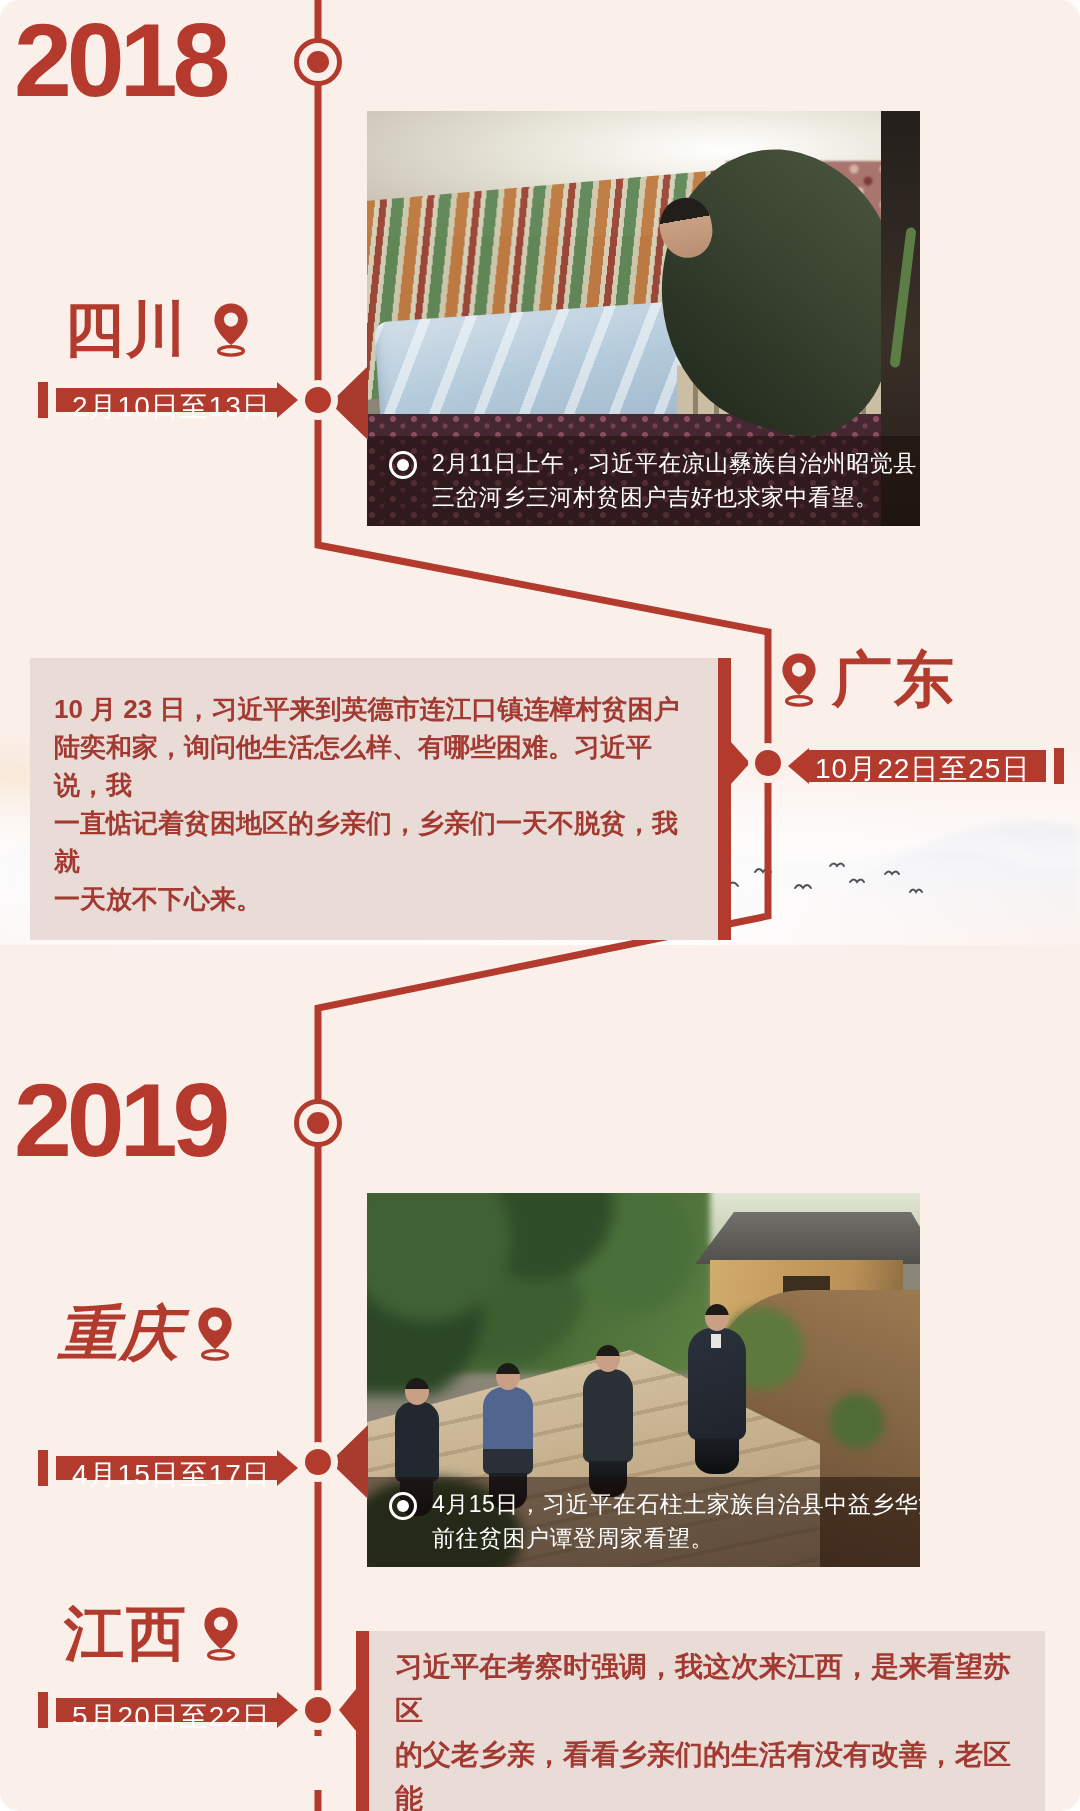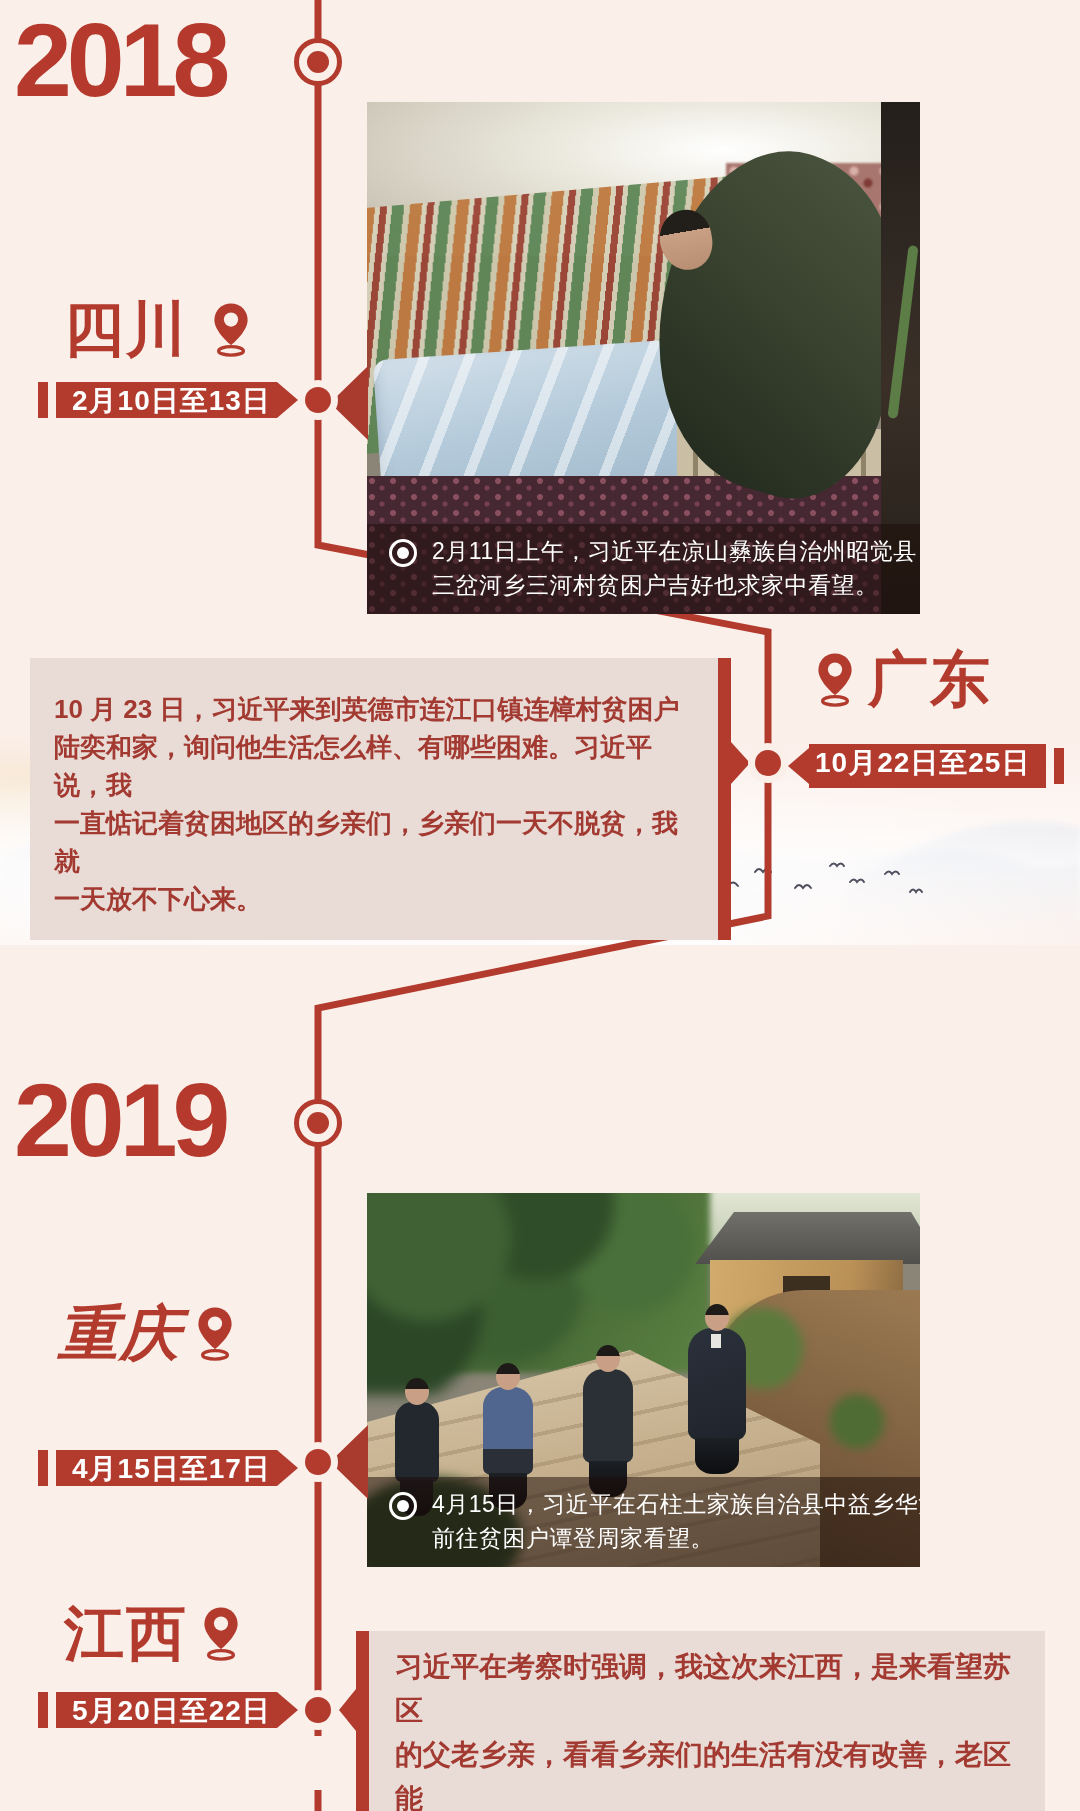--- a/index.html
+++ b/index.html
@@ -1,17 +1,17 @@
 <!DOCTYPE html>
 <html><head>
 <meta charset="utf-8">
 <style>
   html,body{margin:0;padding:0;}
   body{width:1080px;height:1811px;font-family:"Liberation Sans","DejaVu Sans",sans-serif;}
-  .page{position:relative;width:1080px;height:1811px;background:#fbefea;overflow:hidden;}
+  .page{position:relative;width:1080px;height:1811px;background:#fbefea;overflow:hidden;border-radius:19px;}
 
   
   .timeline-svg{position:absolute;left:0;top:0;z-index:2;}
 
   .bullseye{position:absolute;width:38px;height:38px;border:5px solid #b23b2e;border-radius:50%;background:#fbefea;z-index:5;}
   .bullseye::after{content:'';position:absolute;left:50%;top:50%;transform:translate(-50%,-50%);width:22px;height:22px;border-radius:50%;background:#b23b2e;}
   .bullseye.y18{left:294px;top:38px;}
   .bullseye.y19{left:294px;top:1099px;}
 
   .dot{position:absolute;width:26px;height:26px;border-radius:50%;background:#b23b2e;box-shadow:0 0 0 7px #fbefea;z-index:5;}
@@ -21,29 +21,29 @@
   .dot.jx{left:305px;top:1697px;}
 
   
   .year{position:absolute;left:14px;color:#b5392c;font-size:104px;font-weight:800;letter-spacing:-5px;line-height:1;z-index:4;}
   .year.y2018{top:8px;}
   .year.y2019{top:1068px;}
 
   
   .loc-label{position:absolute;display:flex;align-items:center;gap:14px;z-index:5;color:#b23b2e;font-size:60px;font-weight:800;letter-spacing:2px;line-height:1;}
   .loc-label.sc{left:64px;top:300px;gap:24px;}
-  .loc-label.gd{left:816px;top:650px;}
+  .loc-label.gd{left:780px;top:650px;}
   .loc-label.cq{left:58px;top:1304px;font-style:italic;}
   .loc-label.jx{left:64px;top:1604px;}
   .pin{width:38px;height:56px;display:block;}
 
   
   .banner{position:absolute;display:flex;align-items:center;height:36px;z-index:5;}
   .banner .bar{width:10px;height:36px;background:#b23b2e;}
-  .banner .body{height:36px;background:#b23b2e;color:#fff;font-size:28px;font-weight:700;line-height:37px;letter-spacing:1px;white-space:nowrap;}
+  .banner .body{height:24px;background:#b23b2e;color:#fff;font-size:28px;font-weight:400;line-height:37px;letter-spacing:1px;white-space:nowrap;}
   .banner.right .bar{margin-right:8px;}
   .banner.right .body{padding:0 6px 0 16px;}
   .banner.right .tip{width:0;height:0;border-top:18px solid transparent;border-bottom:18px solid transparent;border-left:21px solid #b23b2e;}
   .banner.left .tip{width:0;height:0;border-top:18px solid transparent;border-bottom:18px solid transparent;border-right:21px solid #b23b2e;}
   .banner.left .body{padding:0 16px 8px 6px;}
   .banner.left .bar{margin-left:8px;}
   .banner.sc{left:38px;top:382px;}
   .banner.gd{left:788px;top:748px;}
   .banner.cq{left:38px;top:1450px;}
   .banner.jx{left:38px;top:1692px;align-items:center;}
@@ -51,21 +51,21 @@
   
   .quote-block{position:absolute;box-sizing:border-box;background:#e9dcd6;color:#a23a32;font-weight:700;z-index:3;}
   .quote-block.gd{left:30px;top:658px;width:701px;border-right:13px solid #b23b2e;padding:32px 20px 22px 24px;font-size:26px;line-height:38px;}
   .quote-block.jx{left:356px;top:1631px;width:689px;border-left:13px solid #b23b2e;padding:14px 20px 14px 26px;font-size:28px;line-height:44px;}
   .block-arrow{position:absolute;width:0;height:0;z-index:4;}
   .block-arrow.gd{left:731px;top:742px;border-top:21px solid transparent;border-bottom:21px solid transparent;border-left:19px solid #b23b2e;}
   .block-arrow.jx{left:339px;top:1689px;border-top:21px solid transparent;border-bottom:21px solid transparent;border-right:17px solid #b23b2e;}
 
   
   .photo{position:absolute;overflow:hidden;z-index:3;background:#8a8577;}
-  .photo.p1{left:367px;top:102px;width:553px;height:512px;}
+  .photo.p1{left:367px;top:111px;width:553px;height:415px;}
   .photo.p2{left:367px;top:1193px;width:553px;height:374px;}
   .pointer{position:absolute;width:0;height:0;border-top:37px solid transparent;border-bottom:37px solid transparent;border-right:38px solid #a93a2e;z-index:4;}
   .pointer.p1{left:330px;top:366px;}
   .pointer.p2{left:330px;top:1425px;}
 
   .caption{position:absolute;left:0;right:0;bottom:0;background:rgba(28,14,10,0.52);display:flex;align-items:flex-start;padding:10px 14px 12px 22px;color:#fff;font-size:23px;line-height:34px;font-weight:500;letter-spacing:0.5px;white-space:nowrap;}
   .cap-icon{flex:0 0 auto;width:22px;height:22px;border:3px solid #fff;border-radius:50%;margin:5px 15px 0 0;position:relative;}
   .cap-icon::after{content:'';position:absolute;left:5px;top:5px;width:12px;height:12px;background:#fff;border-radius:50%;}
 
   

